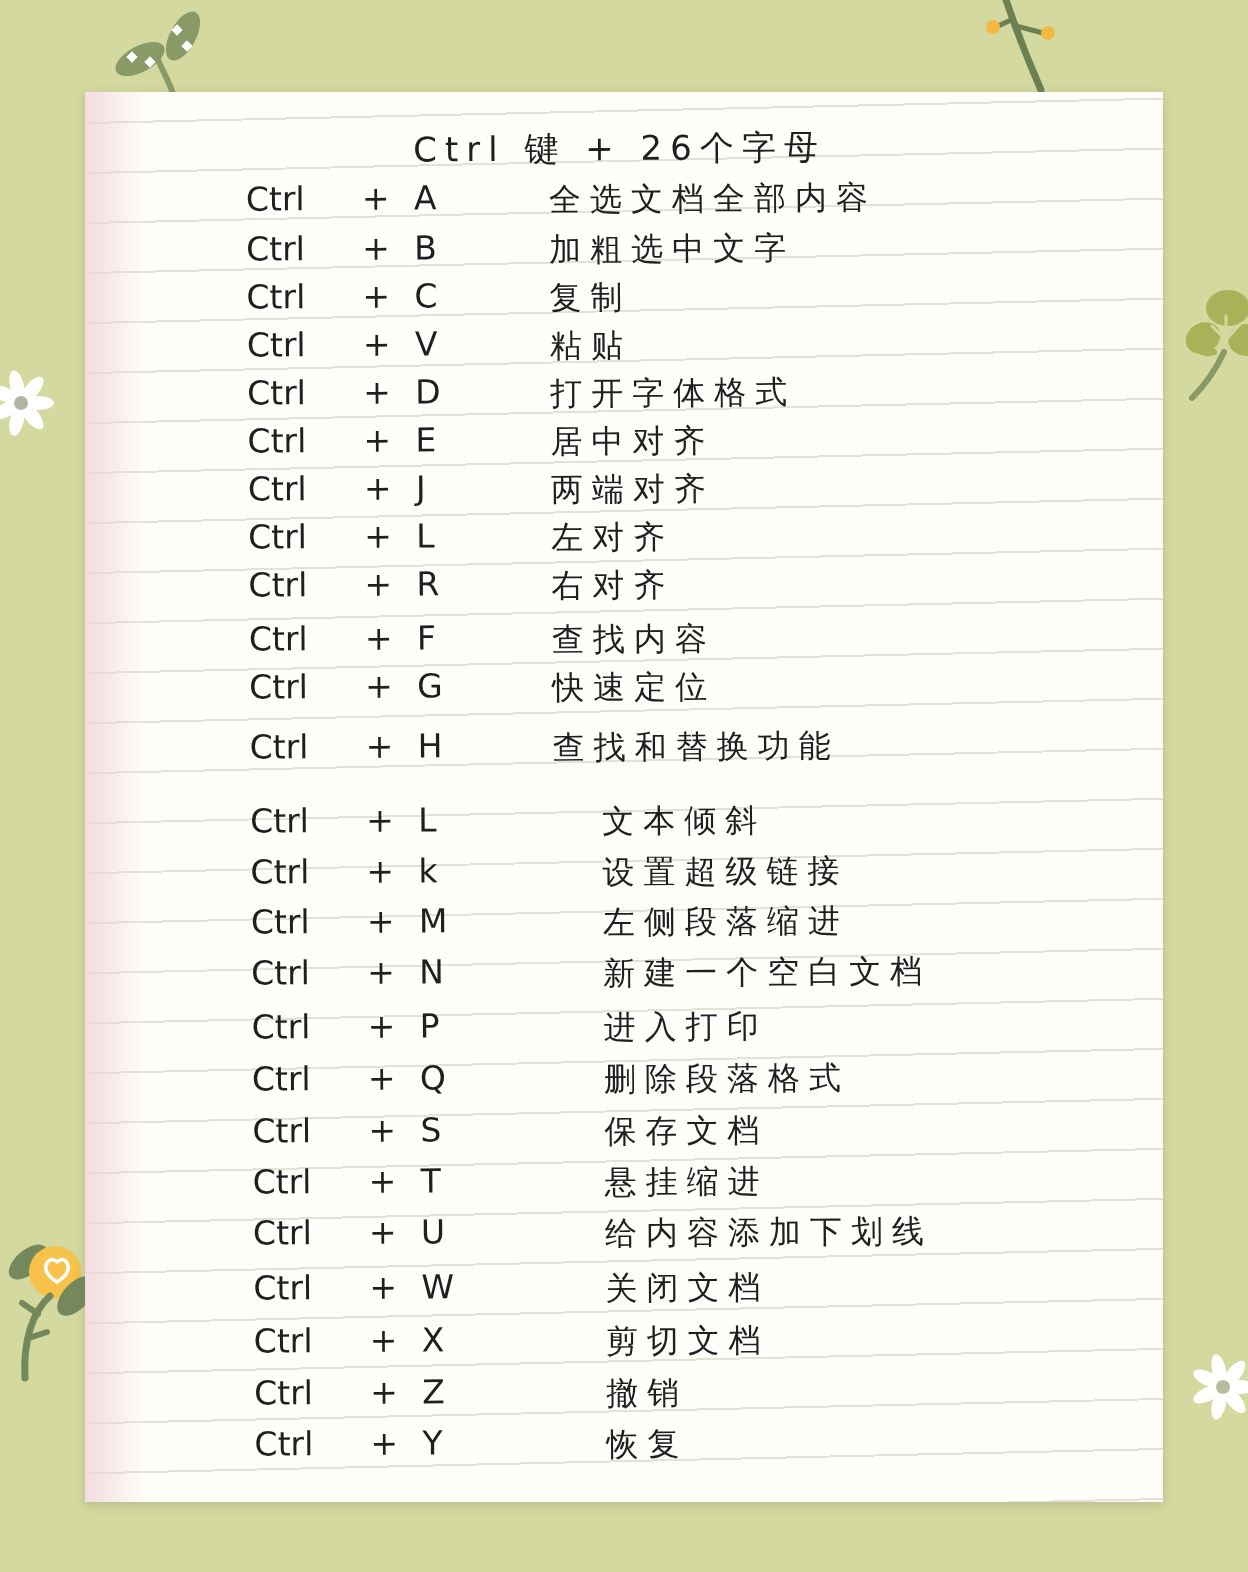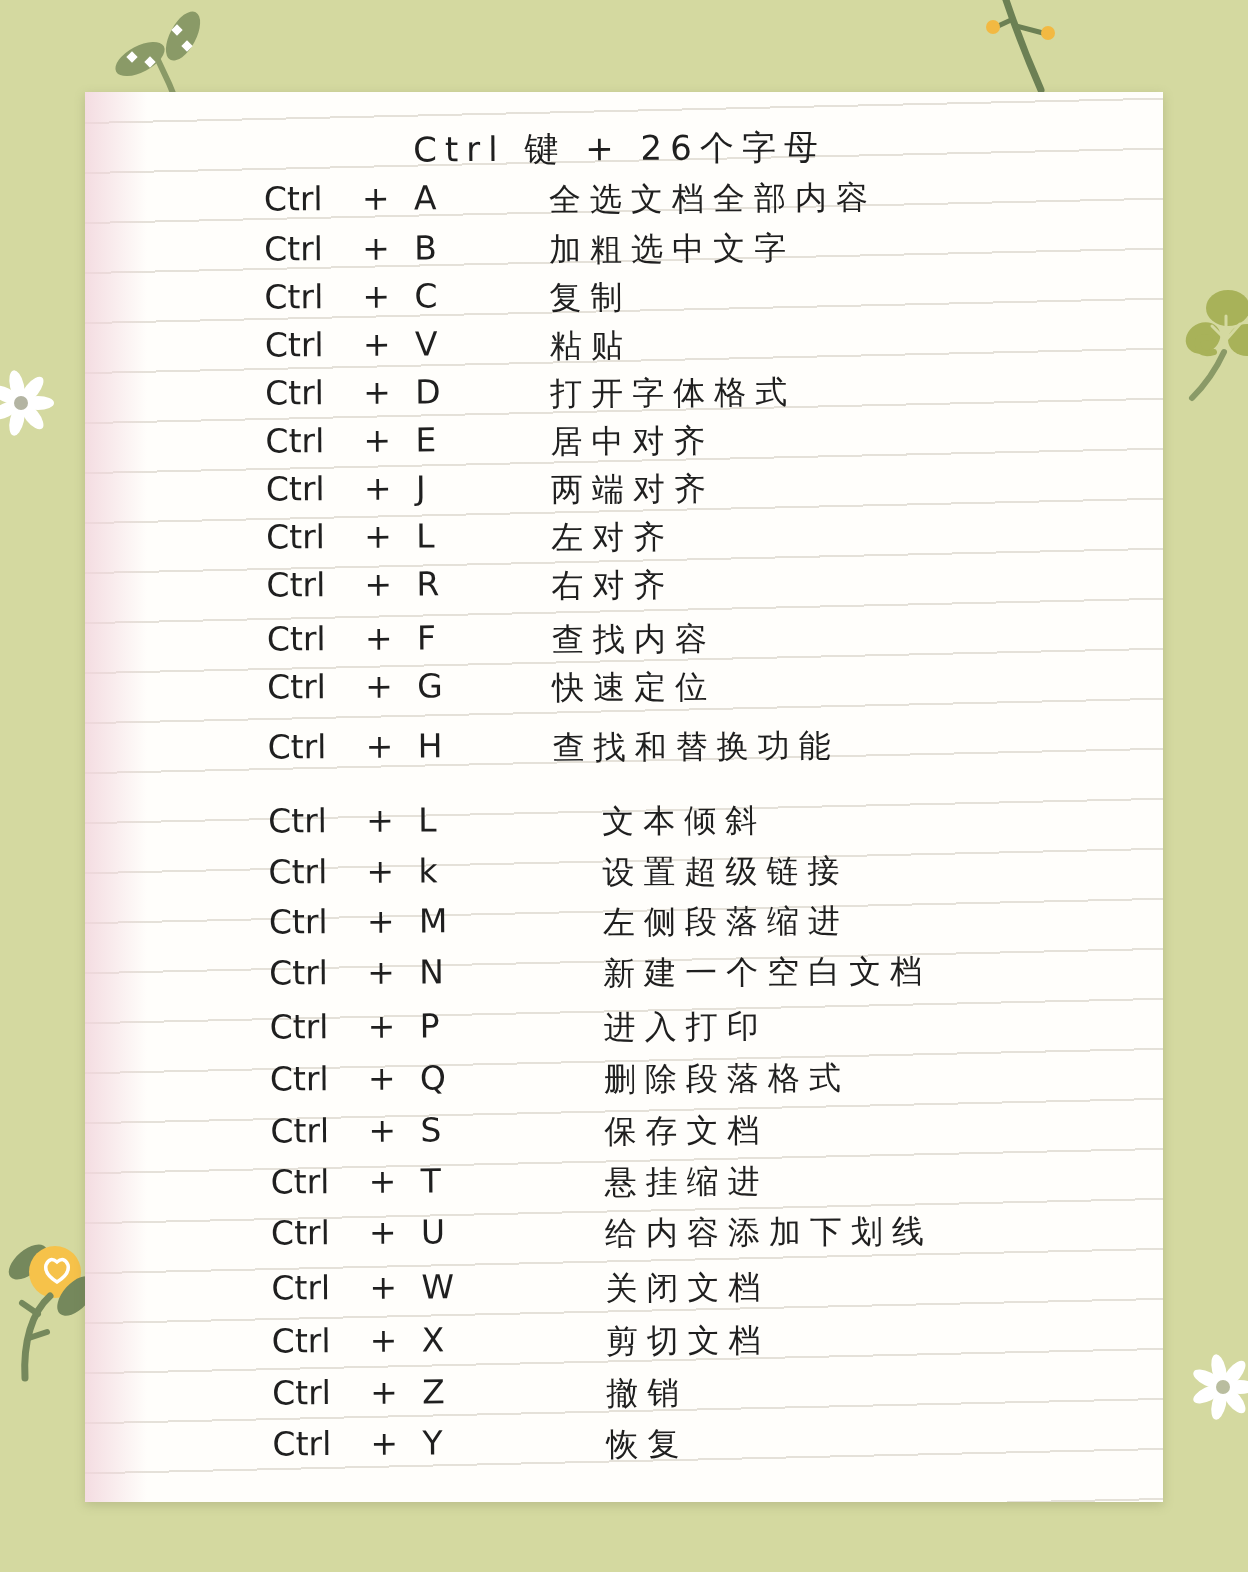--- a/index.html
+++ b/index.html
@@ -27,21 +27,21 @@
   }
   .content{
     position:absolute;inset:0;color:#1f1f1f;
     transform:rotate(-0.4deg);
   }
   .title{
     position:absolute;left:0;width:100%;top:34px;text-align:center;
     font-size:34px;letter-spacing:8px;white-space:nowrap;
   }
   .row{position:absolute;left:165px;right:0;height:46px;font-size:33px;}
-  .row .mod{position:absolute;left:0;margin-left:18px;}
+  .row .mod{position:absolute;left:0;}
   .row .plus{position:absolute;left:116px;}
   .row .letter{position:absolute;left:168px;}
   .row .desc{
     position:absolute;left:303px;top:1px;font-size:32px;
     letter-spacing:9px;white-space:nowrap;
   }
   .row.b2 .desc{left:352px;}
 </style>
 </head>
 <body>

